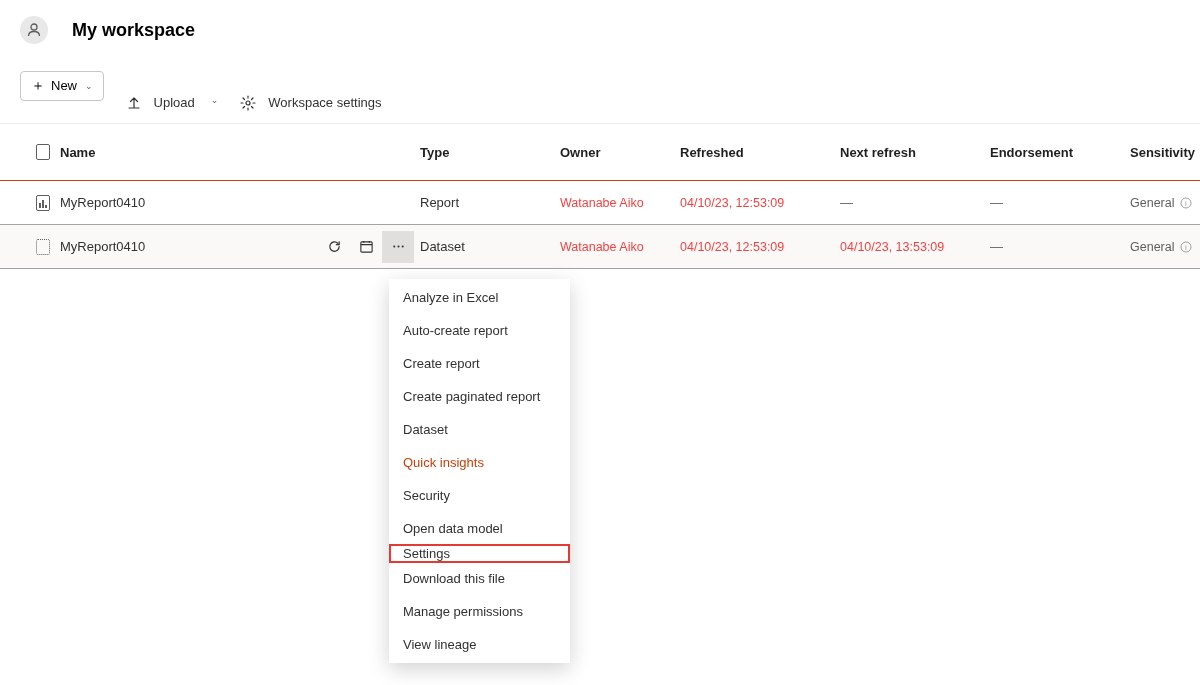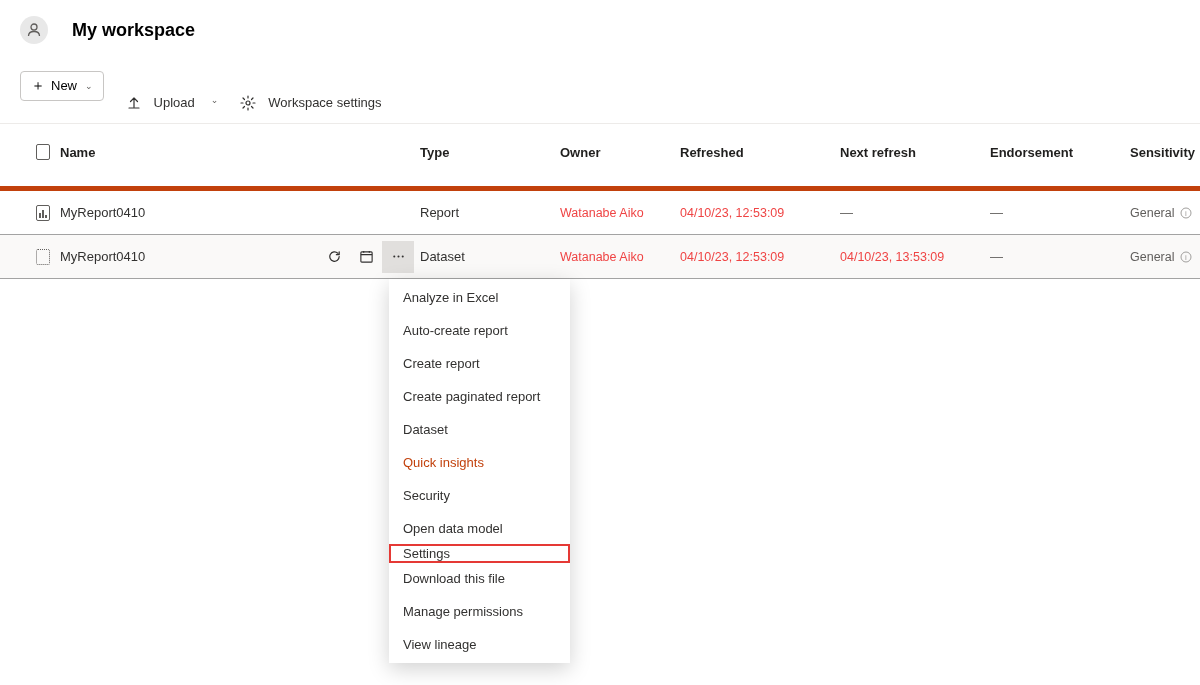--- a/index.html
+++ b/index.html
@@ -79,22 +79,22 @@
     }
     
     
     .table-wrap {
       padding: 0;
     }
     .table-header {
       display: grid;
       grid-template-columns: 60px 360px 140px 120px 160px 150px 140px 80px;
       align-items: center;
-      padding: 20px 0 26px 0;
-      border-bottom: 5px solid #c2410c;
+      padding: 20px 0 20px 0;
+      border-bottom: 1px solid #c2410c;
       font-weight: 600;
       font-size: 13px;
       color: #201f1e;
     }
     .table-header > div:first-child { padding-left: 36px; }
     .table-row {
       display: grid;
       grid-template-columns: 60px 360px 140px 120px 160px 150px 140px 80px;
       align-items: center;
       min-height: 44px;

